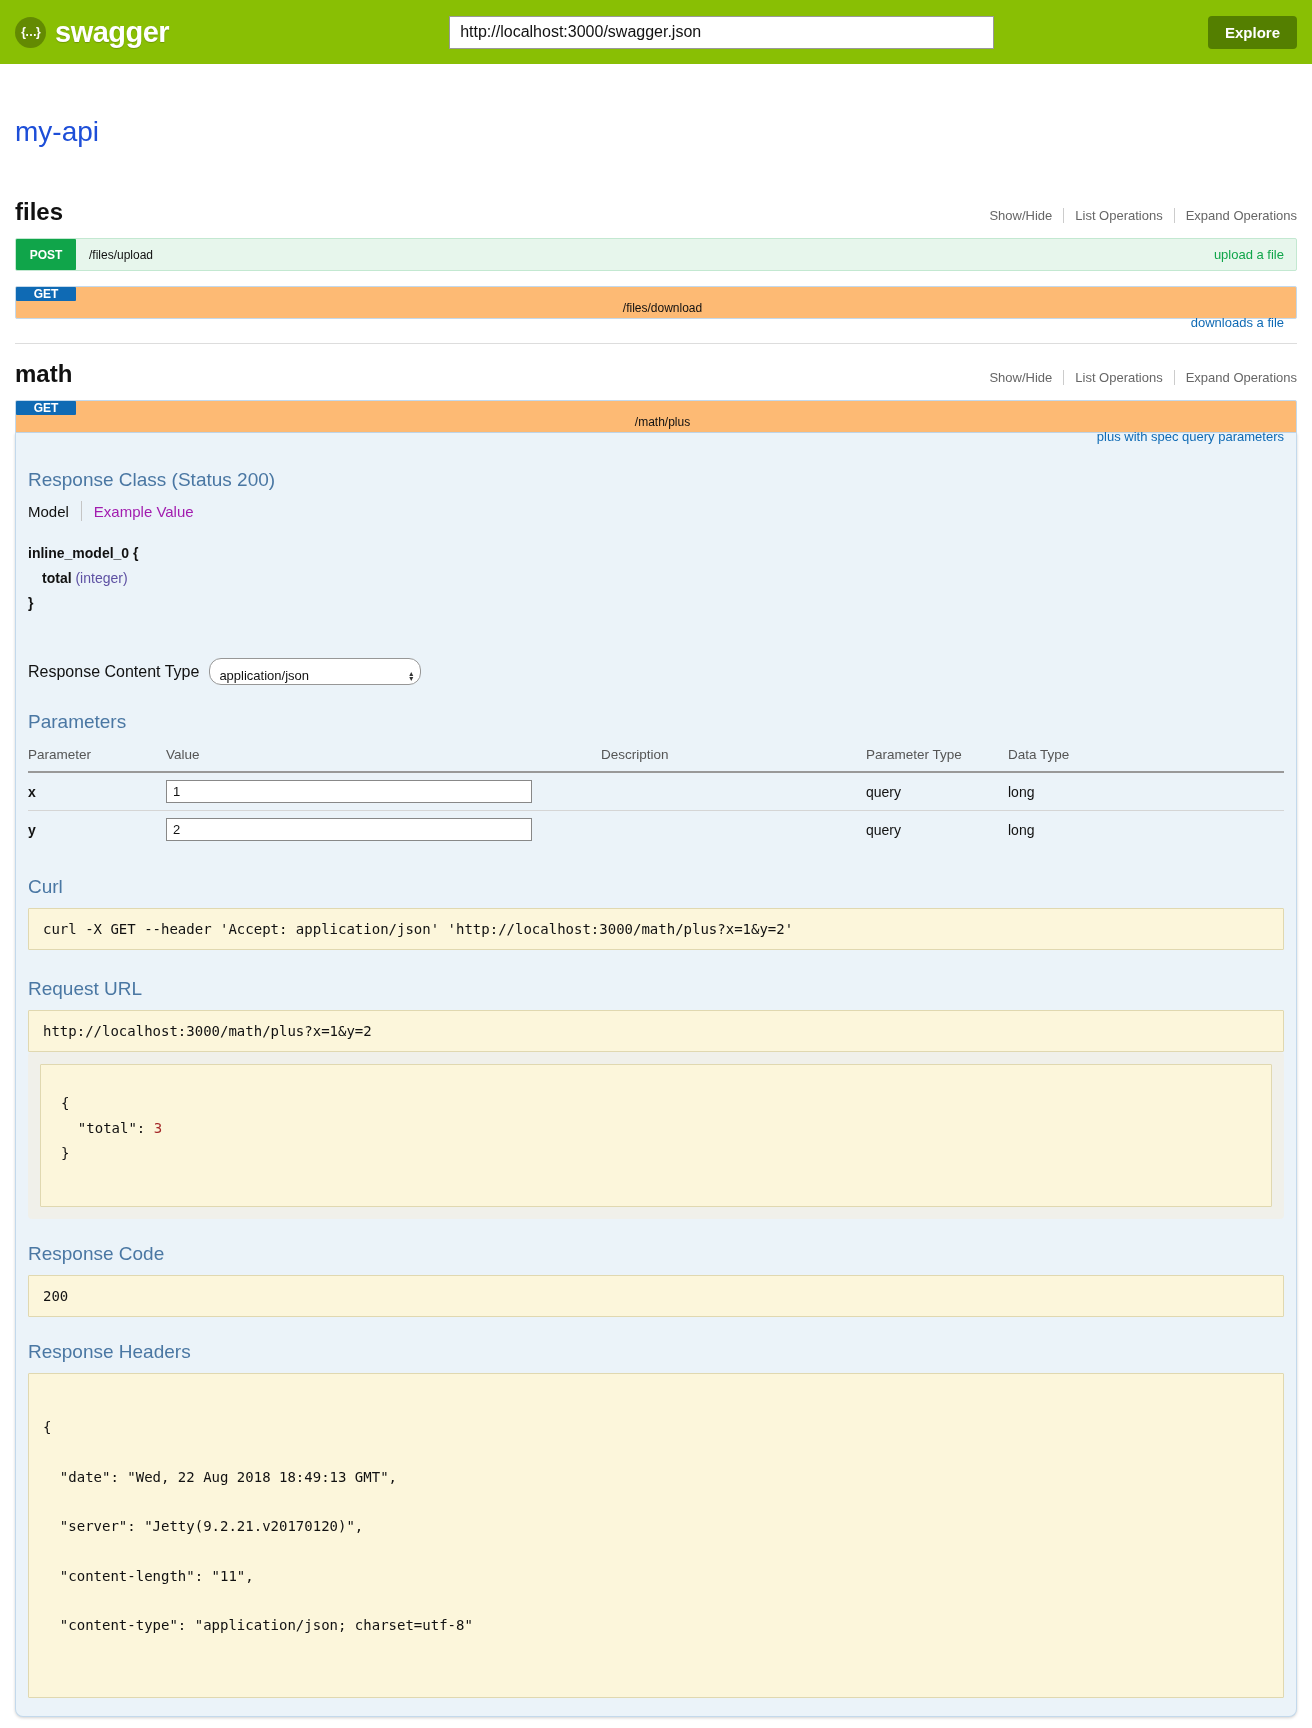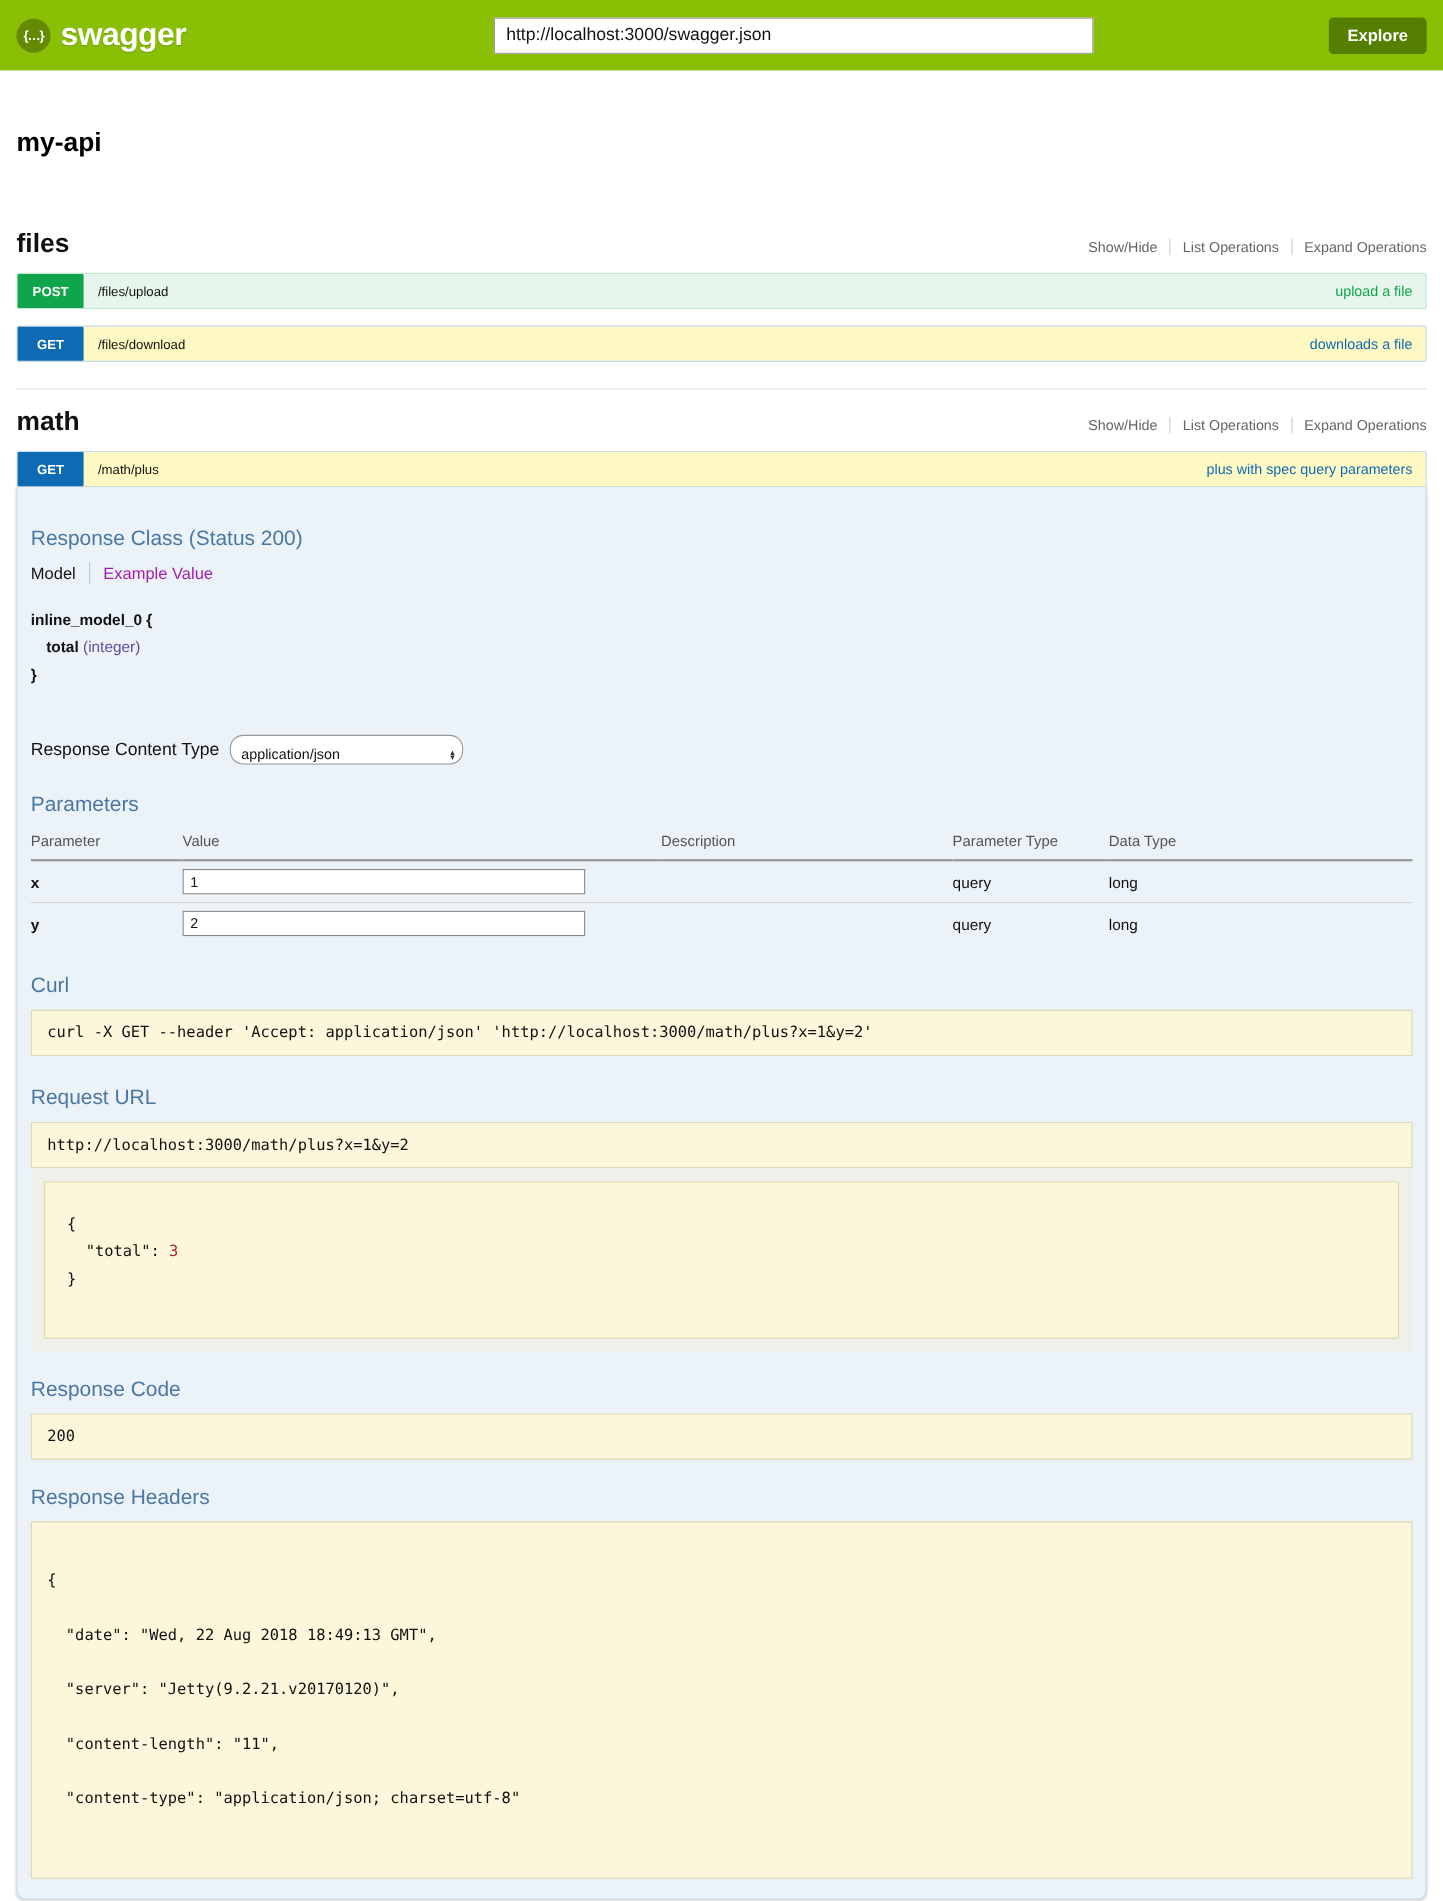--- a/index.html
+++ b/index.html
@@ -59,26 +59,26 @@
     border-radius: 4px;
     font-family: "Liberation Sans", sans-serif;
     font-size: 15px;
     font-weight: bold;
     padding: 8px 17px;
     cursor: pointer;
   }
 
   
   .content { padding: 0 15px; }
-  .api-title { font-size: 24px; font-weight: bold; color: #000000; margin: 52px 0 0; }
+  .api-title { font-size: 28px; font-weight: normal; color: #1d4ed8; margin: 52px 0 0; }
 
   .resource-head {
     display: flex;
     align-items: baseline;
-    margin-top: 64px;
+    margin-top: 50px;
     margin-bottom: 12px;
   }
   .resource-head.tight { margin-top: 16px; }
   .resource-title { font-size: 24px; font-weight: bold; color: #111; }
   .resource-controls { margin-left: auto; font-size: 13px; color: #666; display: flex; align-items: center; }
   .resource-controls a {
     color: #666; text-decoration: none; padding: 0 11px; cursor: pointer;
   }
   .resource-controls a + a { border-left: 1px solid #ccc; }
   .resource-controls a:last-child { padding-right: 0; }
@@ -107,21 +107,21 @@
     font-size: 12px;
     color: #111;
     text-decoration: none;
   }
   .endpoint .summary {
     align-self: center;
     margin-left: auto;
     padding-right: 12px;
     font-size: 13px;
   }
-  .endpoint.get  { background: #fef9c3; border-color: #c3d9ec; }
+  .endpoint.get  { background: #fdba74; border-color: #c3d9ec; flex-direction: column; }
   .endpoint.get .badge { background: #0f6ab4; }
   .endpoint.get .summary { color: #0f6ab4; }
   .endpoint.post { background: #e7f6ec; border-color: #c3e8d1; }
   .endpoint.post .badge { background: #10a54a; }
   .endpoint.post .summary { color: #10a54a; }
   .endpoint.opened { margin-bottom: 0; border-radius: 2px 2px 0 0; }
 
   
   .op-content {
     background: #ebf3f9;

